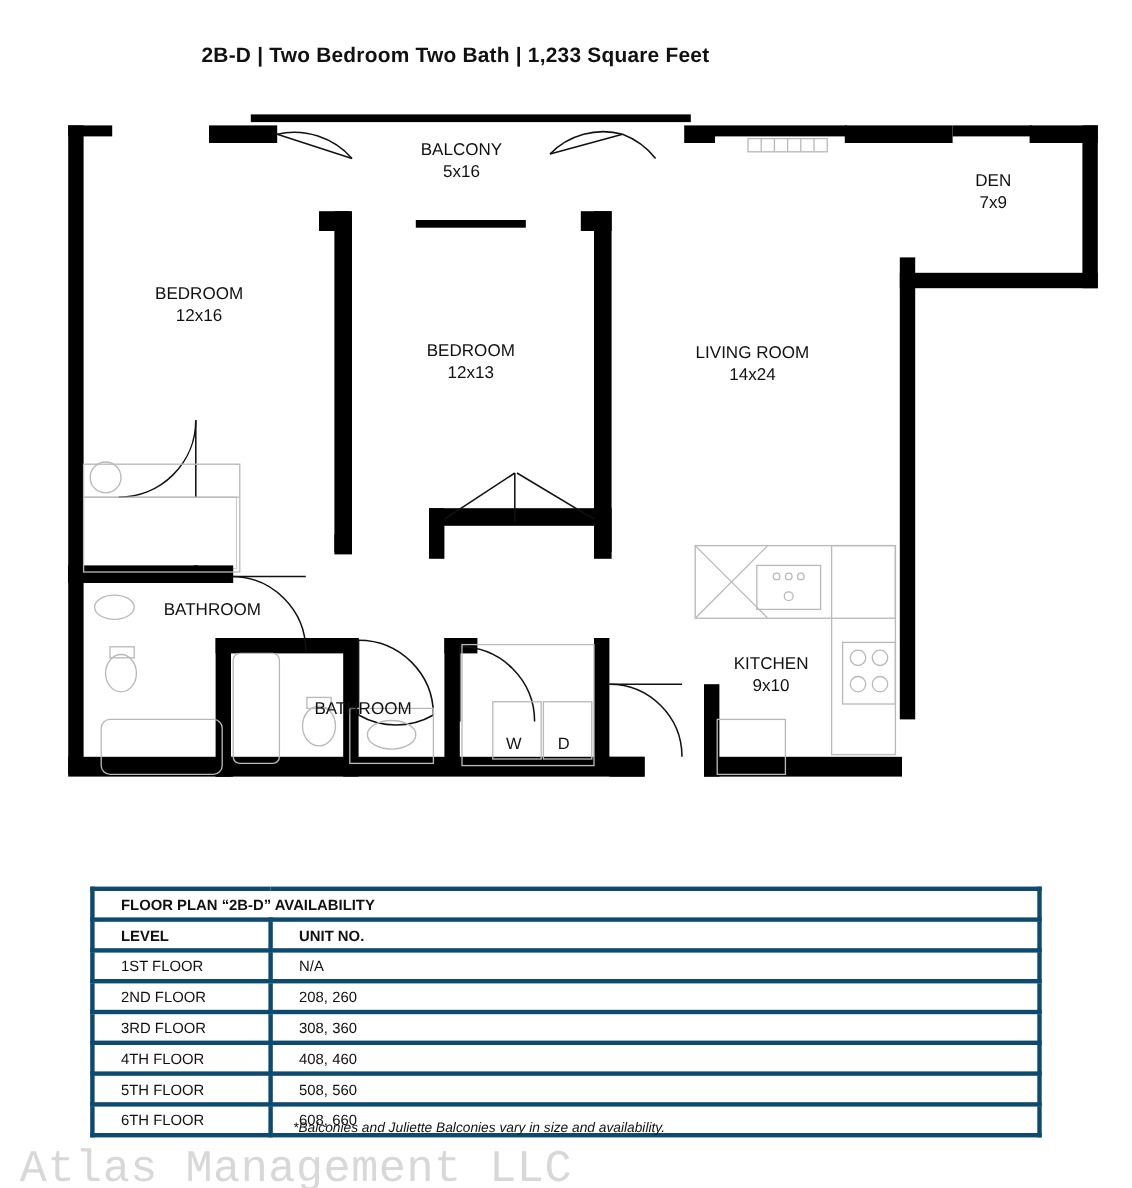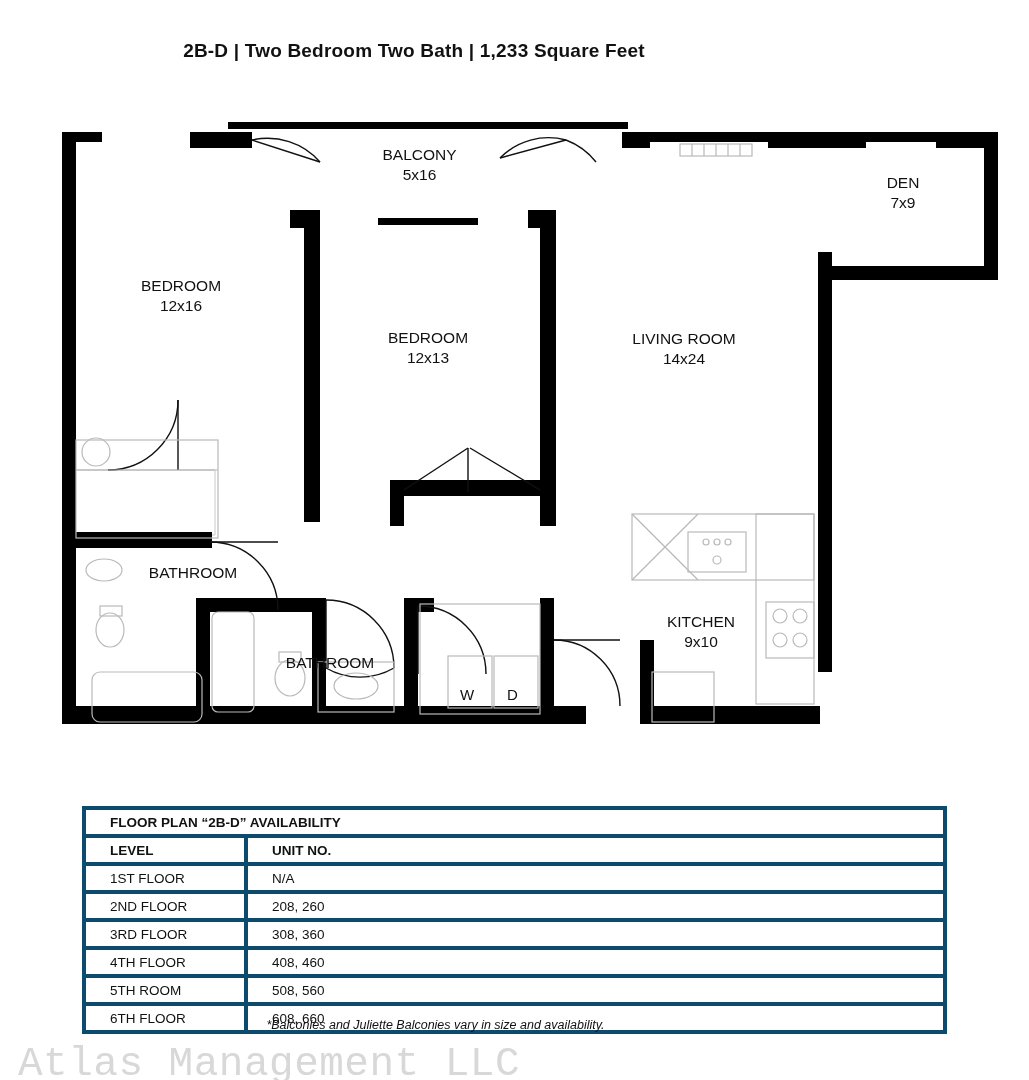--- a/index.html
+++ b/index.html
@@ -11,21 +11,21 @@
     position:relative;
     overflow:hidden;
   }
   .title{
     position:absolute;top:40px;left:0;width:828px;
     text-align:center;
     font-size:19px;font-weight:bold;letter-spacing:.2px;
   }
   
   .plan{
-    position:absolute;left:0;top:100px;width:1029px;height:680px;
+    position:absolute;left:0;top:82px;width:1029px;height:680px;
   }
   .plan svg{display:block;}
   .room-label{
     position:absolute;text-align:center;font-size:15.5px;line-height:1.3;
     color:#111;white-space:nowrap;
   }
   .room-label .dim{display:block;font-size:15.5px;}
   .wd-letter{
     position:absolute;font-size:15px;font-weight:500;color:#111;
   }
@@ -258,21 +258,21 @@
     </tr>
     <tr>
       <td>3RD FLOOR</td>
       <td>308, 360</td>
     </tr>
     <tr>
       <td>4TH FLOOR</td>
       <td>408, 460</td>
     </tr>
     <tr>
-      <td>5TH ROOM</td>
+      <td>5TH FLOOR</td>
       <td>508, 560</td>
     </tr>
     <tr>
       <td>6TH FLOOR</td>
       <td>608, 660</td>
     </tr>
   </tbody>
 </table>
 
 <div class="footnote">*Balconies and Juliette Balconies vary in size and availability.</div>

